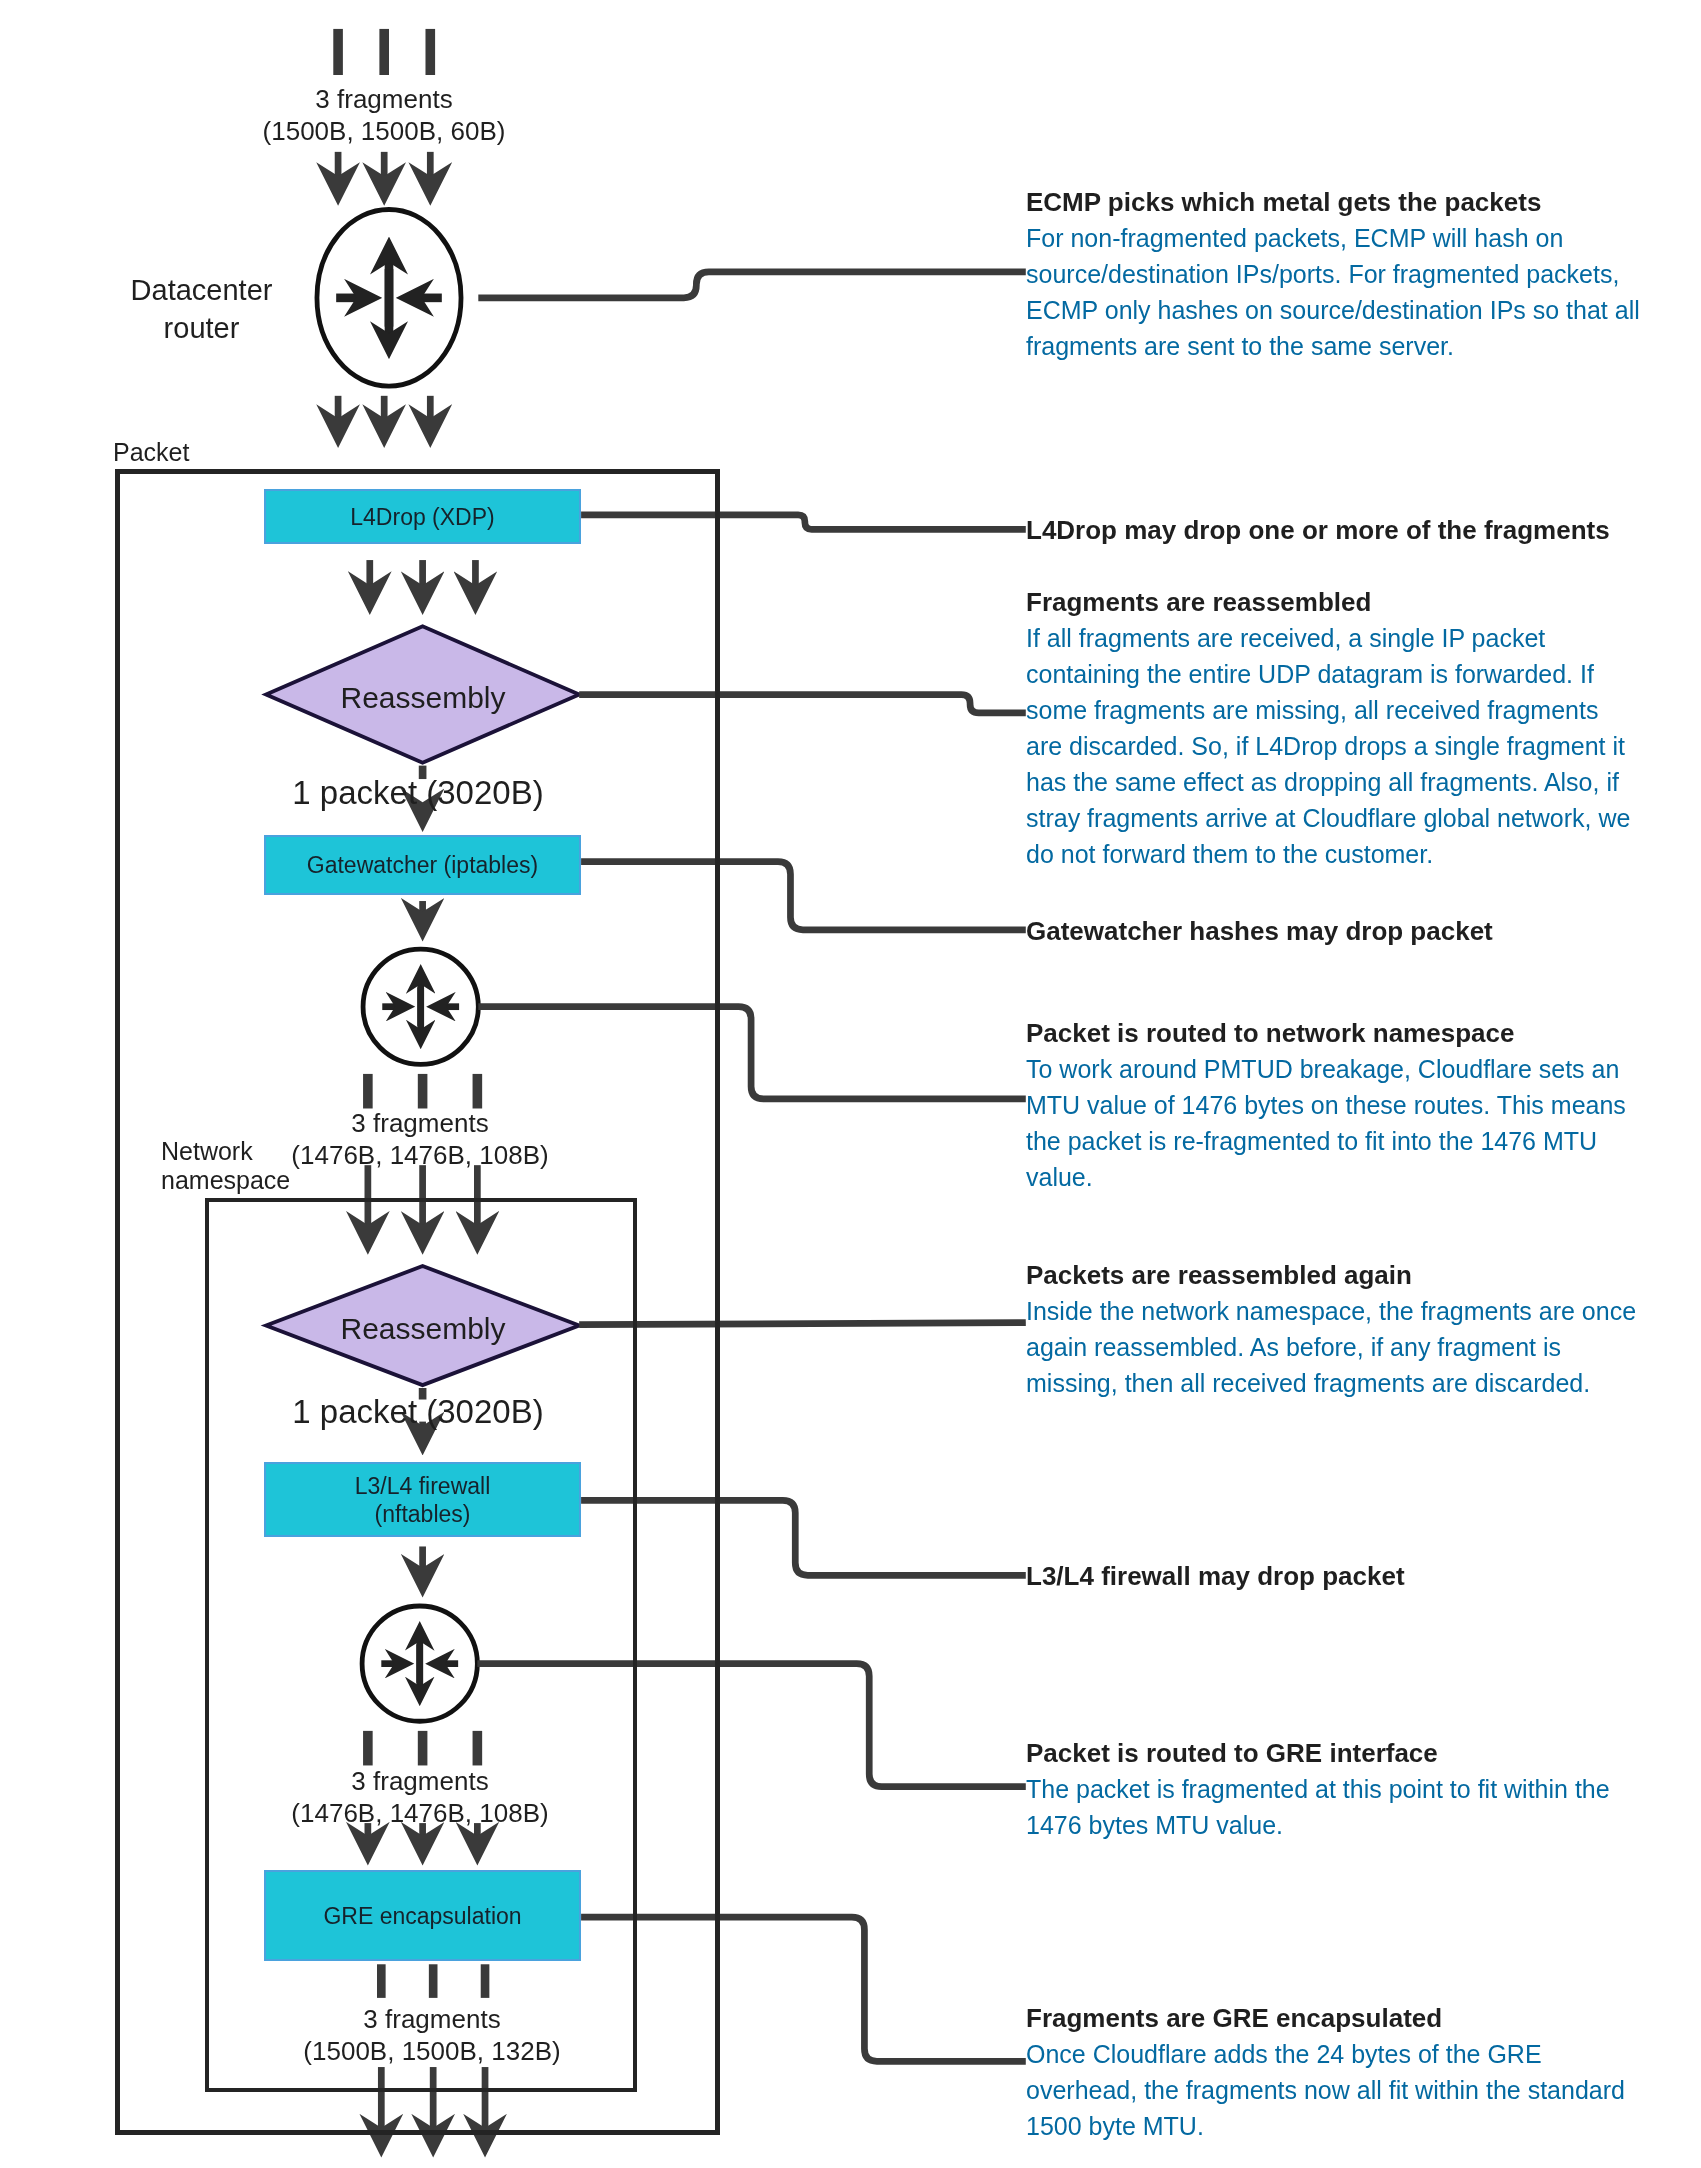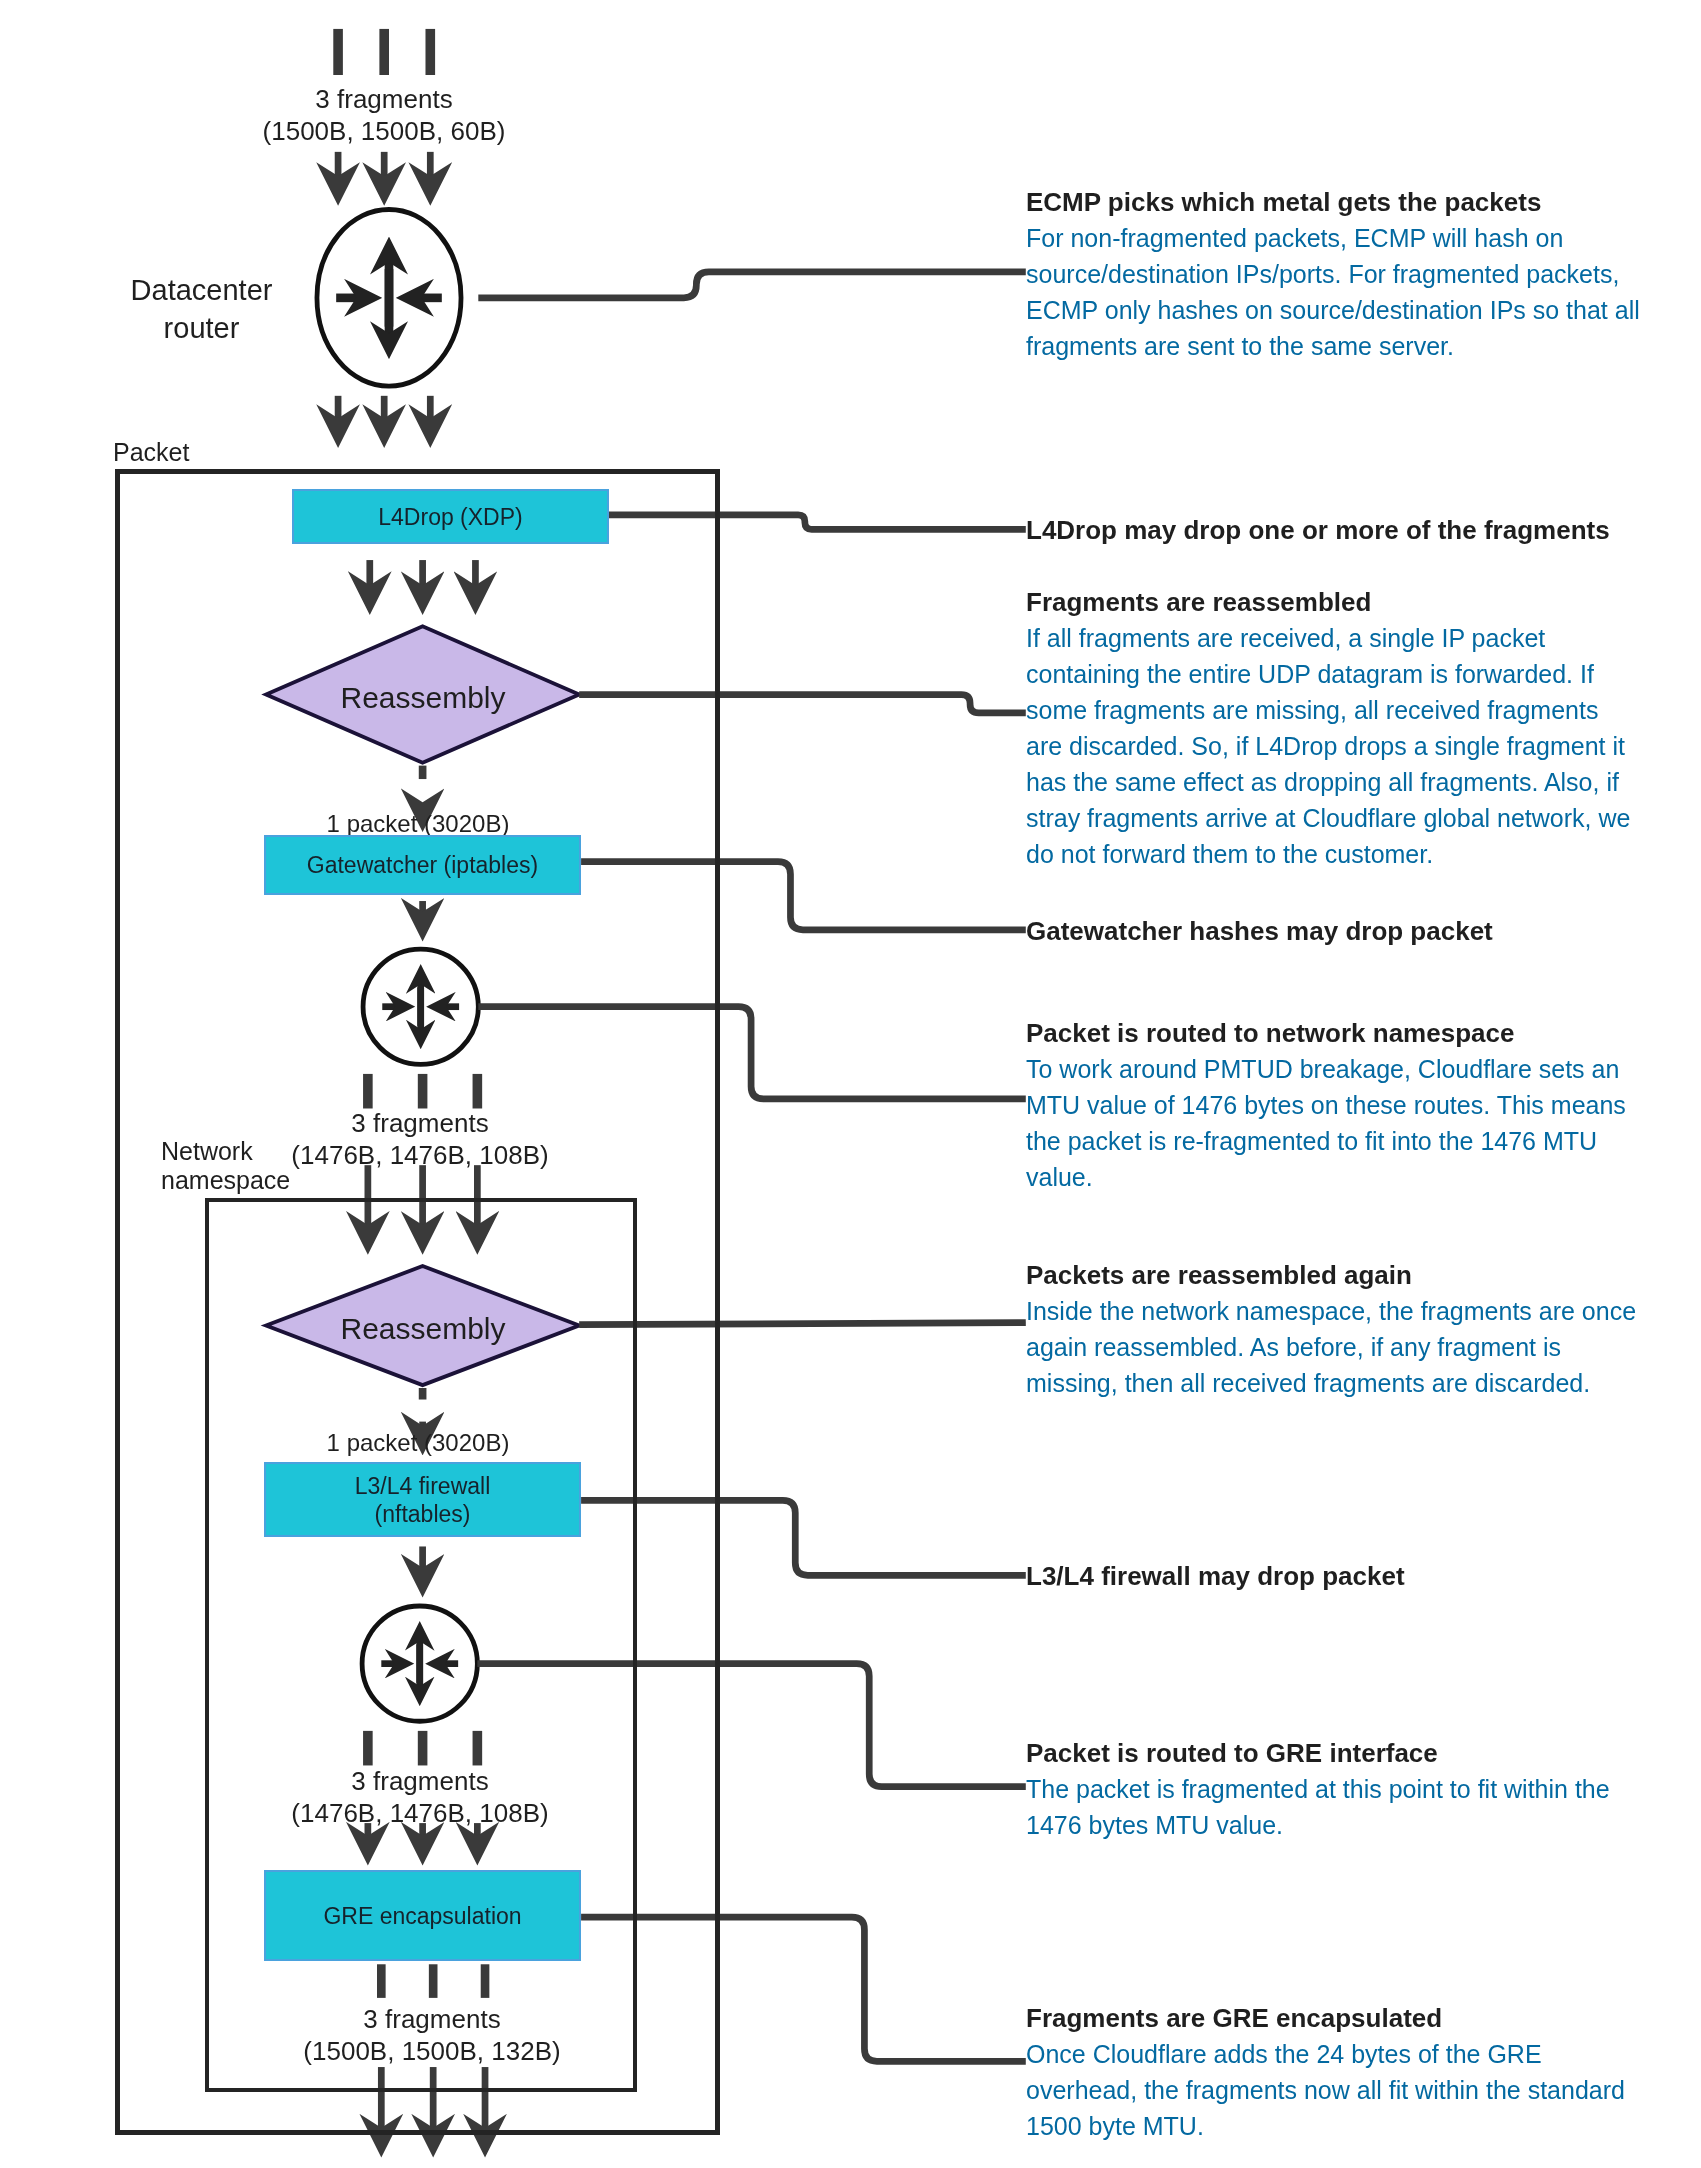--- a/index.html
+++ b/index.html
@@ -20,21 +20,21 @@
   .frame.ns{border-width:4.8px;}
   .framelabel{font-size:25px;line-height:29px;white-space:pre;z-index:3;}
   .node{
     position:absolute;z-index:3;background:var(--c-node_fill);
     border:2.9px solid var(--c-node_border);box-sizing:border-box;
     display:flex;align-items:center;justify-content:center;text-align:center;
     font-size:23px;line-height:28px;color:#16222b;white-space:pre;
   }
   .dlabel{position:absolute;z-index:3;text-align:center;font-size:30px;white-space:pre;}
   .flabel{position:absolute;z-index:3;text-align:center;font-size:26px;line-height:32px;white-space:pre;}
-  .plabel{position:absolute;z-index:3;text-align:center;font-size:24px;white-space:pre;margin-top:36px;}
+  .plabel{position:absolute;z-index:3;text-align:center;font-size:33px;white-space:pre;}
   .biglabel{position:absolute;z-index:3;text-align:center;font-size:29px;line-height:38px;white-space:pre;}
   .annot{position:absolute;left:1026px;z-index:3;width:672px;}
   .annot .t{font-weight:bold;font-size:26px;line-height:36px;white-space:pre;}
   .annot .b{font-size:25px;line-height:36px;white-space:pre;color:#0369a1;}
 </style>
 </head>
 <body>
 
 <div class="canvas">
 
@@ -172,21 +172,21 @@
 (1500B, 1500B, 60B)</div>
   <div class="plabel" style="left:274px;top:774px;width:288px;">1 packet (3020B)</div>
   <div class="flabel" style="left:252px;top:1107px;width:336px;">3 fragments
 (1476B, 1476B, 108B)</div>
   <div class="plabel" style="left:274px;top:1393px;width:288px;">1 packet (3020B)</div>
   <div class="flabel" style="left:252px;top:1765px;width:336px;">3 fragments
 (1476B, 1476B, 108B)</div>
   <div class="flabel" style="left:264px;top:2003px;width:336px;">3 fragments
 (1500B, 1500B, 132B)</div>
 
-  <div class="node" style="left:264px;top:489px;width:317px;height:55px;margin-left:28px;">L4Drop (XDP)</div>
+  <div class="node" style="left:264px;top:489px;width:317px;height:55px;">L4Drop (XDP)</div>
   <div class="dlabel" style="left:327px;top:681px;width:192px;">Reassembly</div>
   <div class="node" style="left:264px;top:835px;width:317px;height:60px;">Gatewatcher (iptables)</div>
   <div class="dlabel" style="left:327px;top:1312px;width:192px;">Reassembly</div>
   <div class="node" style="left:264px;top:1462px;width:317px;height:75px;">L3/L4 firewall
 (nftables)</div>
   <div class="node" style="left:264px;top:1870px;width:317px;height:91px;">GRE encapsulation</div>
 
   <div class="annot" style="top:184px;">
     <div class="t">ECMP picks which metal gets the packets</div>
     <div class="b">For non-fragmented packets, ECMP will hash on

